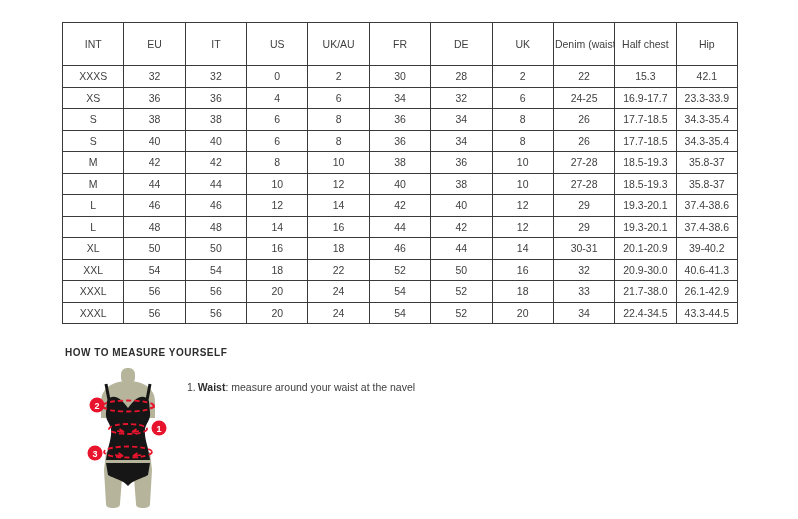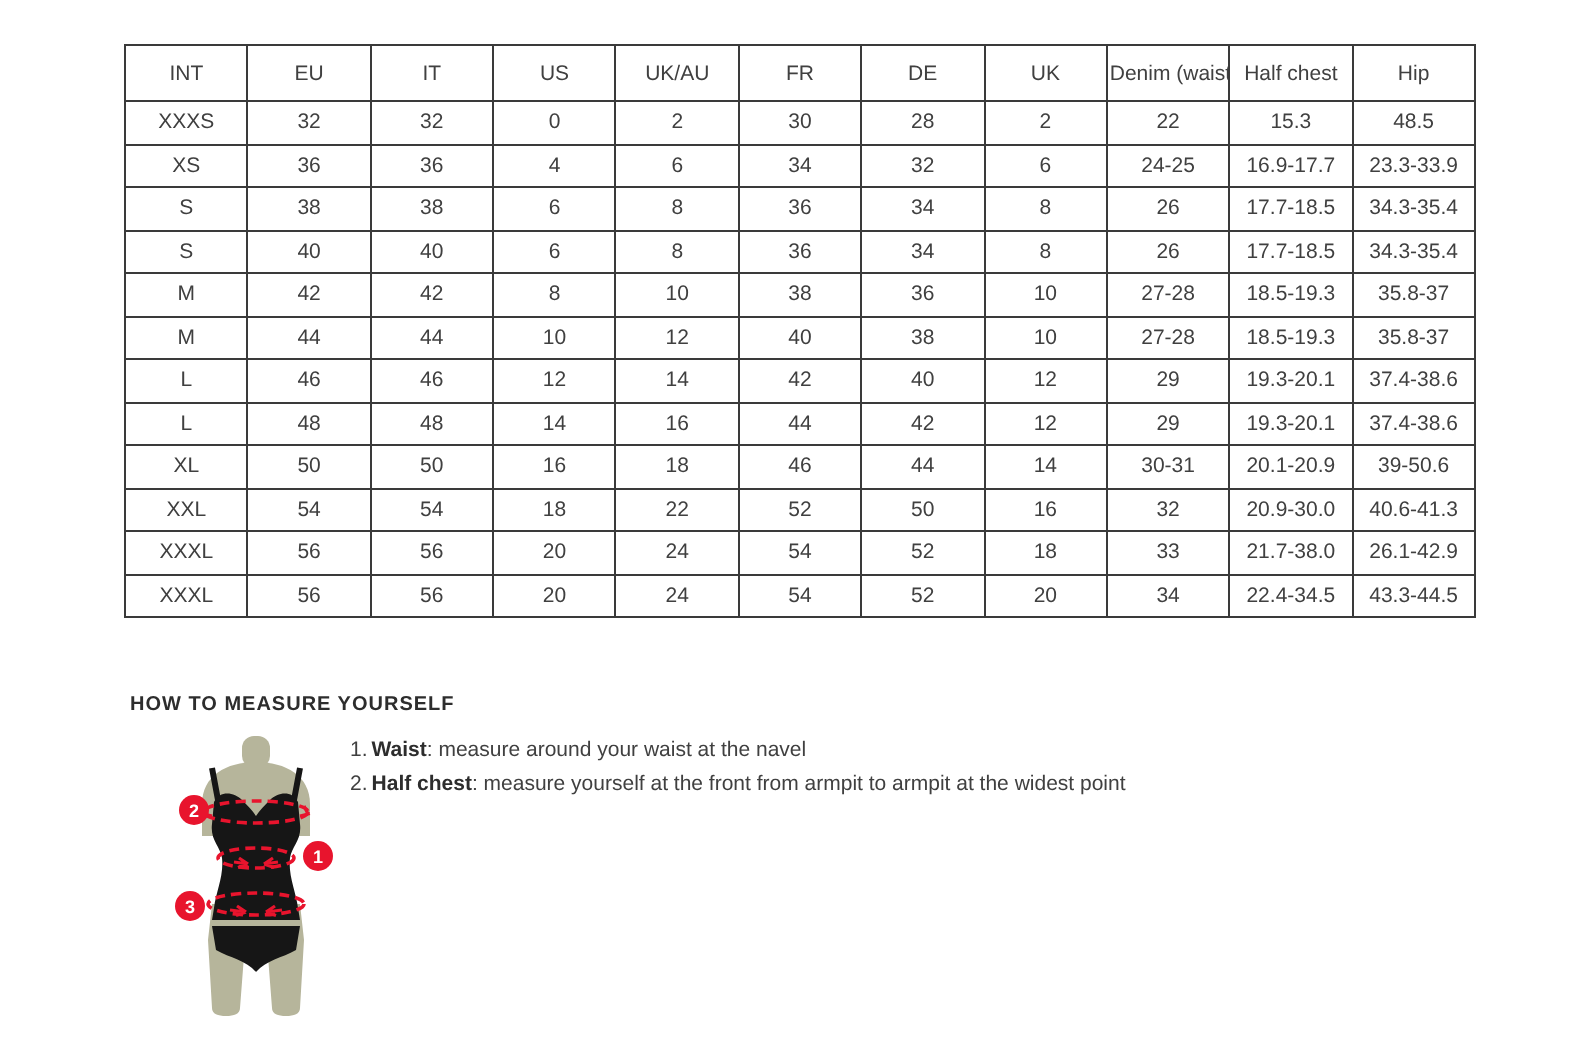--- a/index.html
+++ b/index.html
@@ -33,42 +33,42 @@
     border:1px solid var(--table-border);
     text-align:center;
     vertical-align:middle;
     font-size:10.5px;
     font-weight:400;
     color:var(--text);
     padding:0 1px;
     white-space:nowrap;
     overflow:hidden;
   }
-  table.size-chart th{height:28px;border-radius:12px;}
+  table.size-chart th{height:43px;border-radius:12px;}
   table.size-chart td{height:21.5px;}
 
   
   .measure-heading{
     position:absolute;
     left:65px;top:347px;
     font-size:10px;
     font-weight:700;
     letter-spacing:.5px;
     color:#2d2d2d;
   }
   .figure-wrap{
     position:absolute;
     left:62px;top:366px;
     width:132px;height:145px;
   }
   .instructions{
     position:absolute;
     left:175px;top:370px;
     list-style:none;
-    margin:0;padding:0;
+    margin:12px;padding:0;
   }
   .instructions li{
     font-size:10.5px;
     line-height:11px;
     margin-bottom:5.5px;
     color:var(--text);
     white-space:nowrap;
   }
   .instructions .term{font-weight:700;color:#2d2d2d;}
   .instructions .num{margin-right:2px;}
@@ -97,21 +97,21 @@
         <td>XXXS</td>
         <td>32</td>
         <td>32</td>
         <td>0</td>
         <td>2</td>
         <td>30</td>
         <td>28</td>
         <td>2</td>
         <td>22</td>
         <td>15.3</td>
-        <td>48.5</td>
+        <td>42.1</td>
       </tr>
       <tr>
         <td>XS</td>
         <td>36</td>
         <td>36</td>
         <td>4</td>
         <td>6</td>
         <td>34</td>
         <td>32</td>
         <td>6</td>
@@ -201,21 +201,21 @@
         <td>XL</td>
         <td>50</td>
         <td>50</td>
         <td>16</td>
         <td>18</td>
         <td>46</td>
         <td>44</td>
         <td>14</td>
         <td>30-31</td>
         <td>20.1-20.9</td>
-        <td>39-50.6</td>
+        <td>39-40.2</td>
       </tr>
       <tr>
         <td>XXL</td>
         <td>54</td>
         <td>54</td>
         <td>18</td>
         <td>22</td>
         <td>52</td>
         <td>50</td>
         <td>16</td>
@@ -288,14 +288,13 @@
     </g>
     <g>
       <circle cx="33" cy="87" r="7.5" style="fill:var(--accent)"></circle>
       <text x="33" y="90.5" text-anchor="middle" style="fill:#fff;font-size:9px;font-weight:bold;font-family:'Liberation Sans',sans-serif">3</text>
     </g>
   </svg>
 </div>
 
 <ol class="instructions">
   <li><span class="num">1.</span><span class="term">Waist</span><span>: measure around your waist at the navel</span></li>
-  <li><span class="num">2.</span><span class="term">Half chest</span><span>: measure yourself at the front from armpit to armpit at the widest point</span></li>
 </ol>
 
 </body></html>

